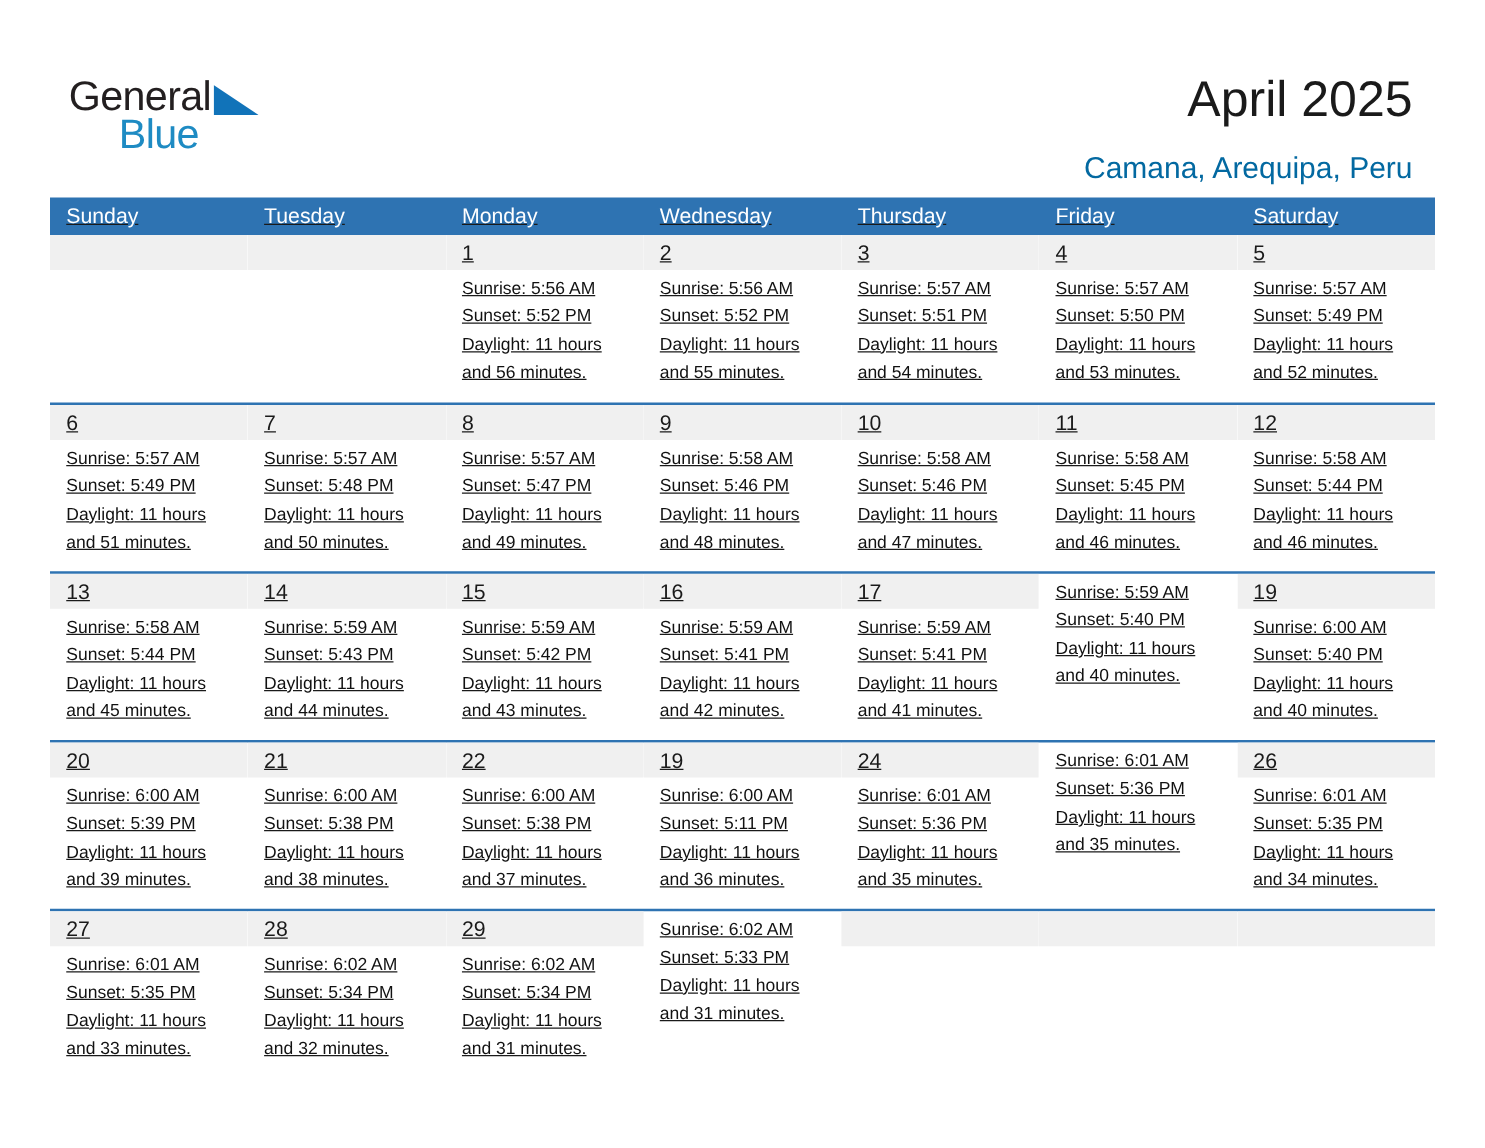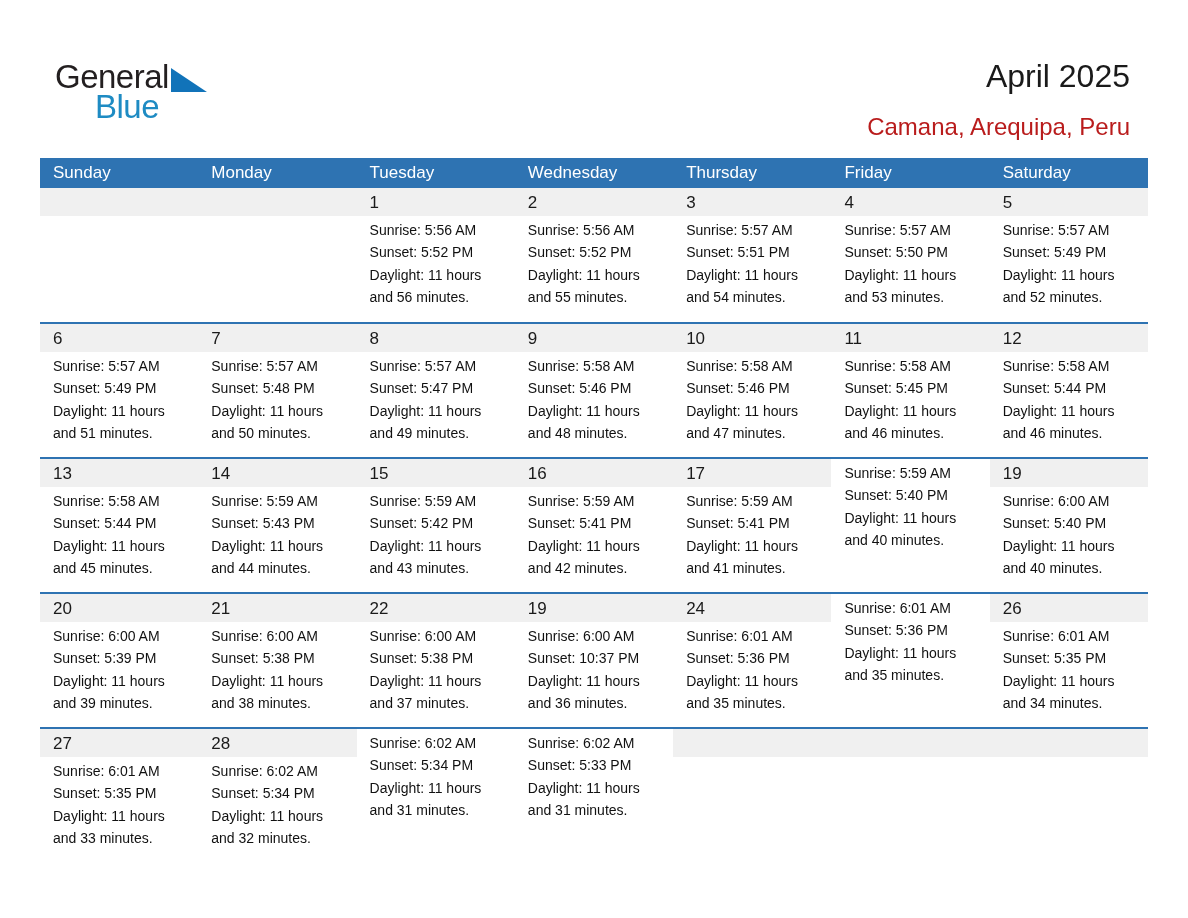--- a/index.html
+++ b/index.html
@@ -31,26 +31,26 @@
   }
   .logo .word-blue {
     font-size: 33px; letter-spacing: -0.5px;
     color: var(--logo_blue, #1e8bc3);
     margin-left: 40px; margin-top: -3px;
   }
 
   .title-block {
     position: absolute; right: 58px; top: 58px; text-align: right;
   }
-  .page-title { font-size: 32px; color: #1a1a1a; font-weight: normal; }
-  .page-subtitle { font-size: 24px; color: #b91c1c; margin-top: 18px; font-weight: normal; }
+  .page-title { font-size: 40px; color: #1a1a1a; font-weight: normal; }
+  .page-subtitle { font-size: 24px; color: #0369a1; margin-top: 18px; font-weight: normal; }
 
   
   .calendar {
-    position: absolute; left: 40px; top: 158px; width: 1108px;
+    position: absolute; left: 40px; top: 158px; width: 1108px; text-decoration: underline;
   }
   .weekday-row {
     display: flex;
     background: var(--header_blue, #2e73b2);
     height: 30px;
   }
   .weekday-row .wd {
     flex: 1 0 0;
     color: #ffffff;
     font-size: 17px;
@@ -96,22 +96,22 @@
 </div>
 
 <div class="title-block">
   <div class="page-title">April 2025</div>
   <div class="page-subtitle">Camana, Arequipa, Peru</div>
 </div>
 
 <div class="calendar">
   <div class="weekday-row">
       <div class="wd">Sunday</div>
+      <div class="wd">Tuesday</div>
       <div class="wd">Monday</div>
-      <div class="wd">Tuesday</div>
       <div class="wd">Wednesday</div>
       <div class="wd">Thursday</div>
       <div class="wd">Friday</div>
       <div class="wd">Saturday</div>
     </div>
   <div>
       <div class="week">
         <div class="cell">
           <div class="band"></div>
         </div>
@@ -318,21 +318,21 @@
             <div>Sunrise: 6:00 AM</div>
             <div>Sunset: 5:38 PM</div>
             <div>Daylight: 11 hours</div>
             <div>and 37 minutes.</div>
           </div>
         </div>
         <div class="cell">
           <div class="band">19</div>
           <div class="det">
             <div>Sunrise: 6:00 AM</div>
-            <div>Sunset: 10:37 PM</div>
+            <div>Sunset: 5:11 PM</div>
             <div>Daylight: 11 hours</div>
             <div>and 36 minutes.</div>
           </div>
         </div>
         <div class="cell">
           <div class="band">24</div>
           <div class="det">
             <div>Sunrise: 6:01 AM</div>
             <div>Sunset: 5:36 PM</div>
             <div>Daylight: 11 hours</div>
@@ -370,20 +370,21 @@
         <div class="cell">
           <div class="band">28</div>
           <div class="det">
             <div>Sunrise: 6:02 AM</div>
             <div>Sunset: 5:34 PM</div>
             <div>Daylight: 11 hours</div>
             <div>and 32 minutes.</div>
           </div>
         </div>
         <div class="cell">
+          <div class="band">29</div>
           <div class="det">
             <div>Sunrise: 6:02 AM</div>
             <div>Sunset: 5:34 PM</div>
             <div>Daylight: 11 hours</div>
             <div>and 31 minutes.</div>
           </div>
         </div>
         <div class="cell">
           <div class="det">
             <div>Sunrise: 6:02 AM</div>

